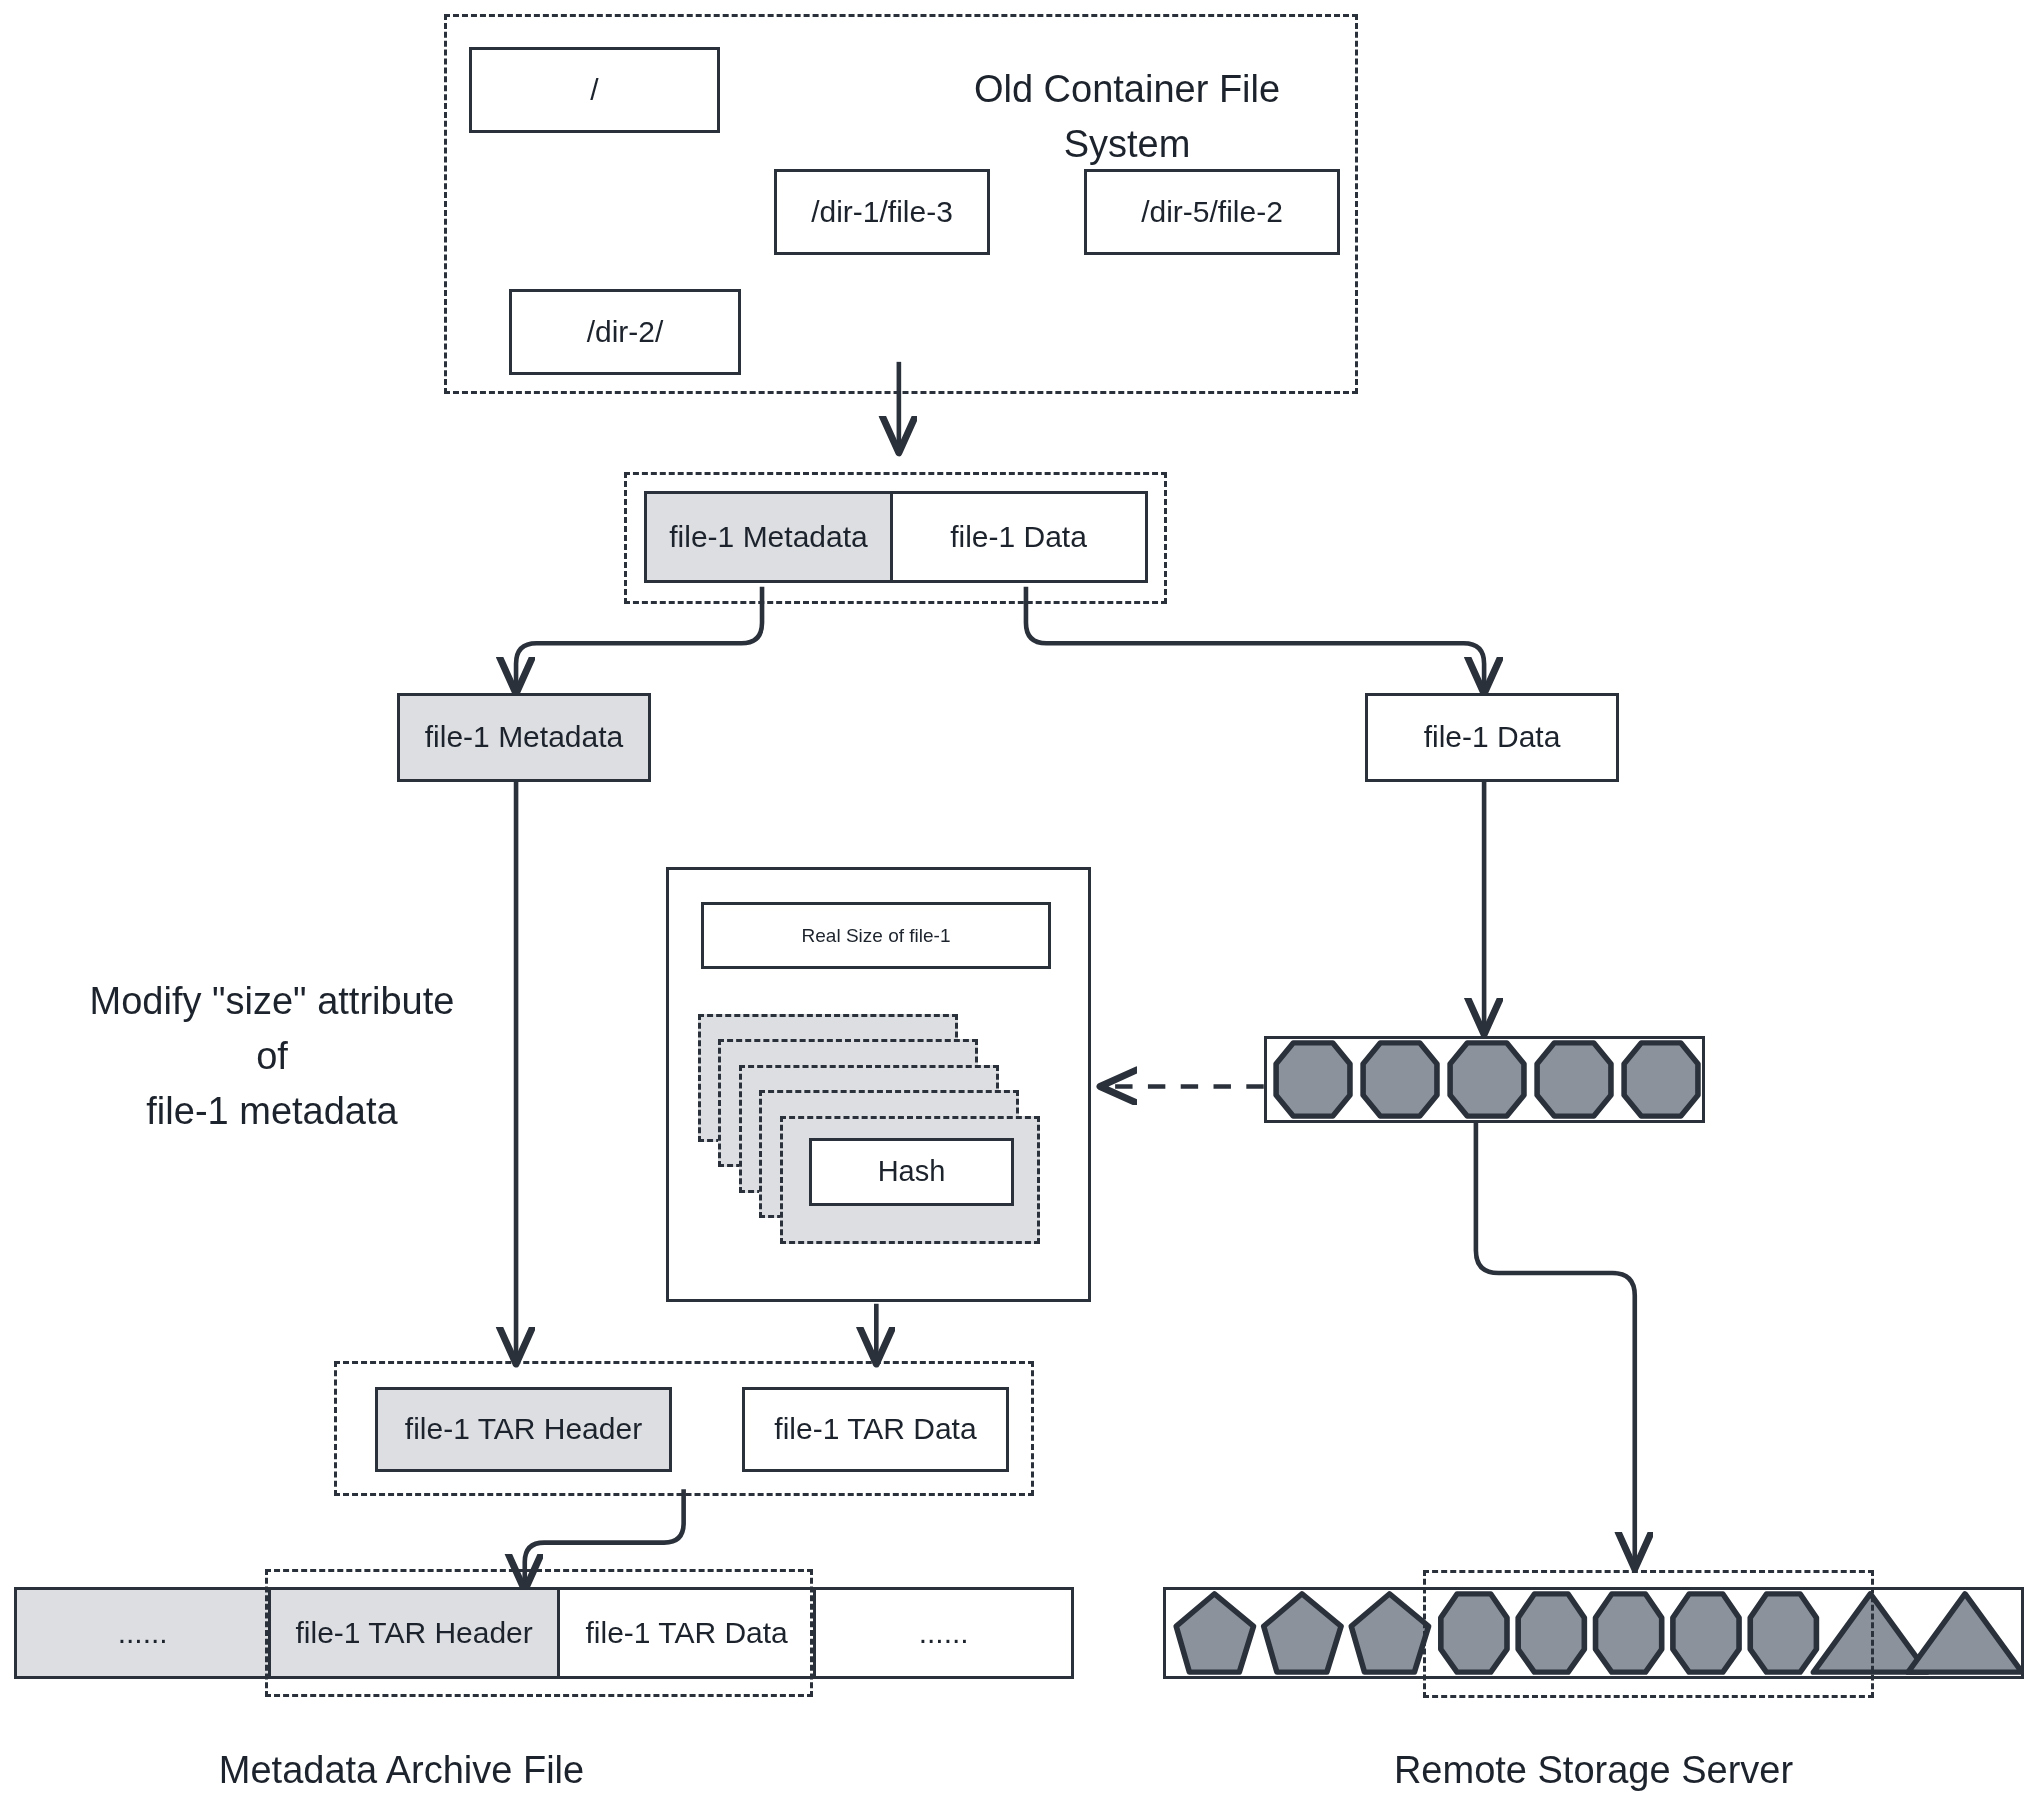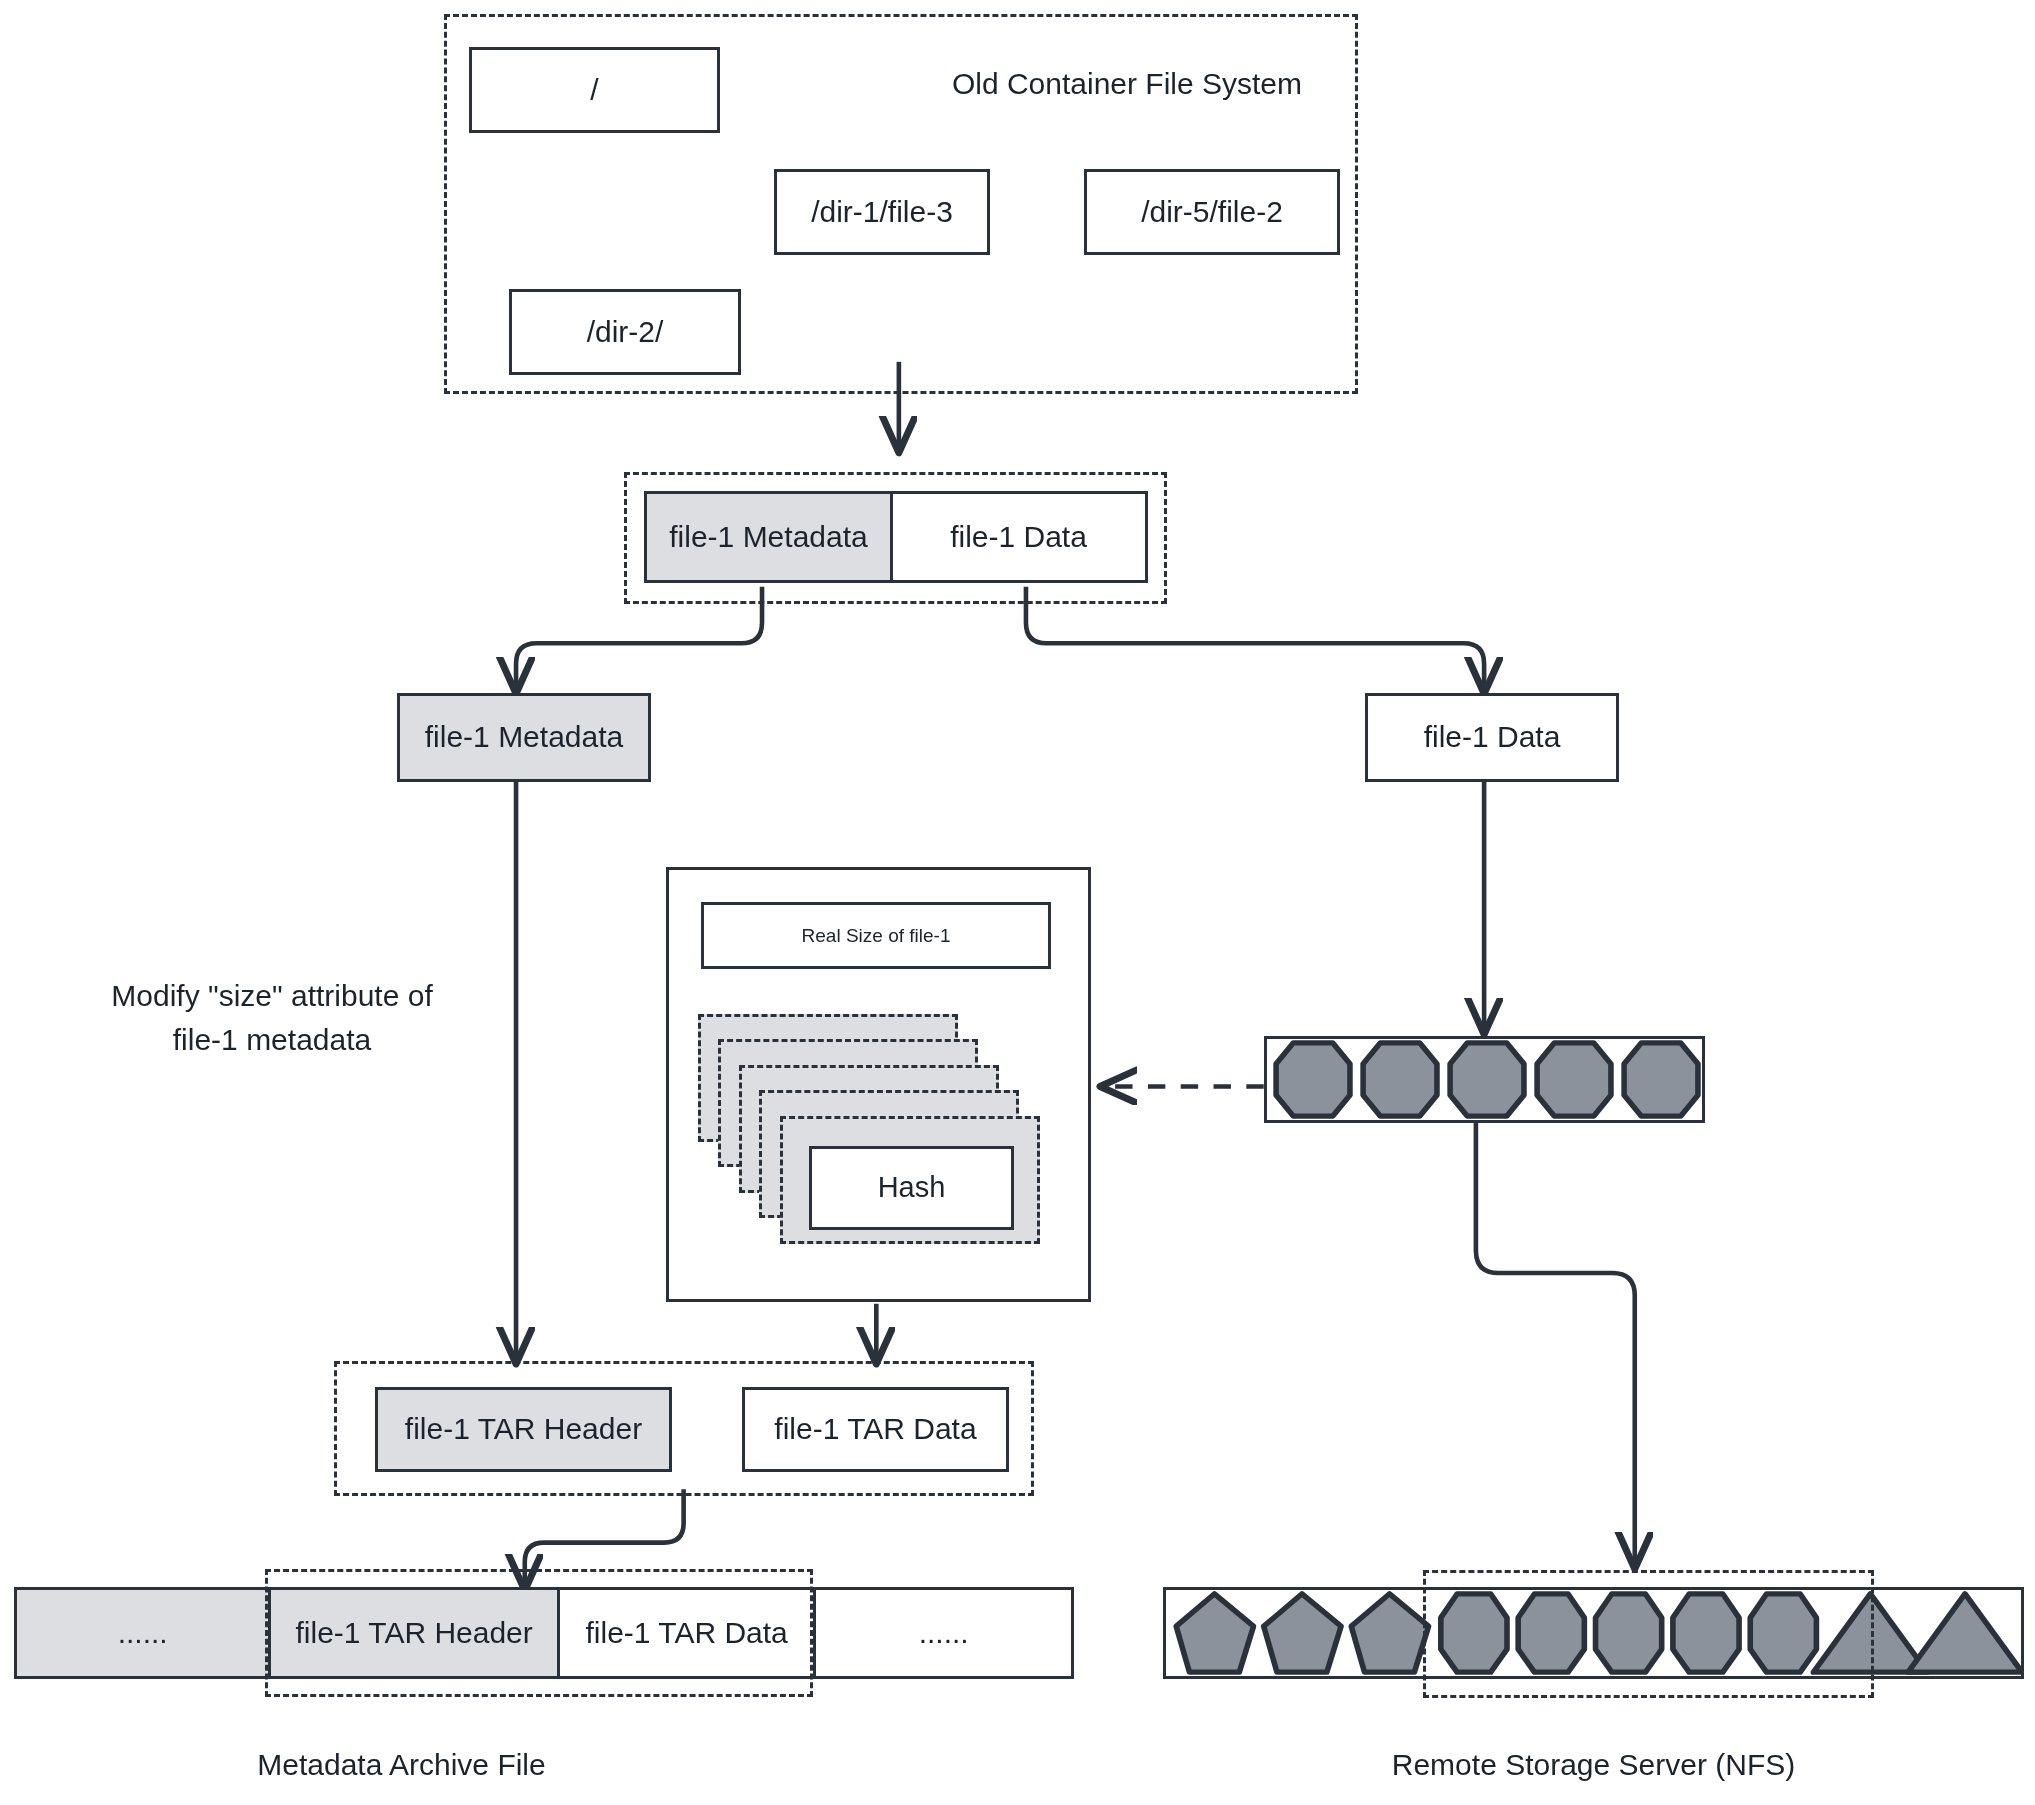--- a/index.html
+++ b/index.html
@@ -37,21 +37,21 @@
 
   .dashbox {
     position: absolute;
     box-sizing: border-box;
     border: 3.6px dashed #2b313b;
     background: transparent;
   }
 
   .plainlabel {
     position: absolute;
-    font-size: 30px;
+    font-size: 38px;
     line-height: 1.45;
     color: #1d232c;
     text-align: center;
     white-space: pre-line;
   }
 
   
   #wires {
     position: absolute;
     left: 0; top: 0;
@@ -187,21 +187,21 @@
 
   <div class="box" style="left:666px; top:867px; width:425px; height:435px; display:block; background:#ffffff;">
 
     <div class="box" style="left:32px; top:32px; width:350px; height:67px; border-width:3.6px; font-size:19px;">Real Size of file-1</div>
 
     <div class="hashcard" style="left:29px;  top:144px; width:260px; height:128px;"></div>
     <div class="hashcard" style="left:49px;  top:169px; width:260px; height:128px;"></div>
     <div class="hashcard" style="left:70px; top:195px; width:260px; height:128px;"></div>
     <div class="hashcard" style="left:90px; top:220px; width:260px; height:128px;"></div>
     <div class="hashcard" style="left:111px; top:246px; width:260px; height:128px;">
-      <div class="box" style="left:26px; top:27px; width:205px; height:84px; font-size:29px;">Hash</div>
+      <div class="box" style="left:26px; top:19px; width:205px; height:68px; font-size:29px;">Hash</div>
     </div>
   </div>
 
   <div class="strip" style="left:1264px; top:1036px; width:441px; height:87px;">
     <svg viewBox="0 0 860 170" preserveAspectRatio="none">
       <g fill="#8c929c" stroke="#2b313b" stroke-width="11" stroke-linejoin="round">
         <polygon points="18,52 52,8 130,8 164,52 164,118 130,162 52,162 18,118"></polygon>
         <polygon points="190,52 224,8 302,8 336,52 336,118 302,162 224,162 190,118"></polygon>
         <polygon points="362,52 396,8 474,8 508,52 508,118 474,162 396,162 362,118"></polygon>
         <polygon points="534,52 568,8 646,8 680,52 680,118 646,162 568,162 534,118"></polygon>

